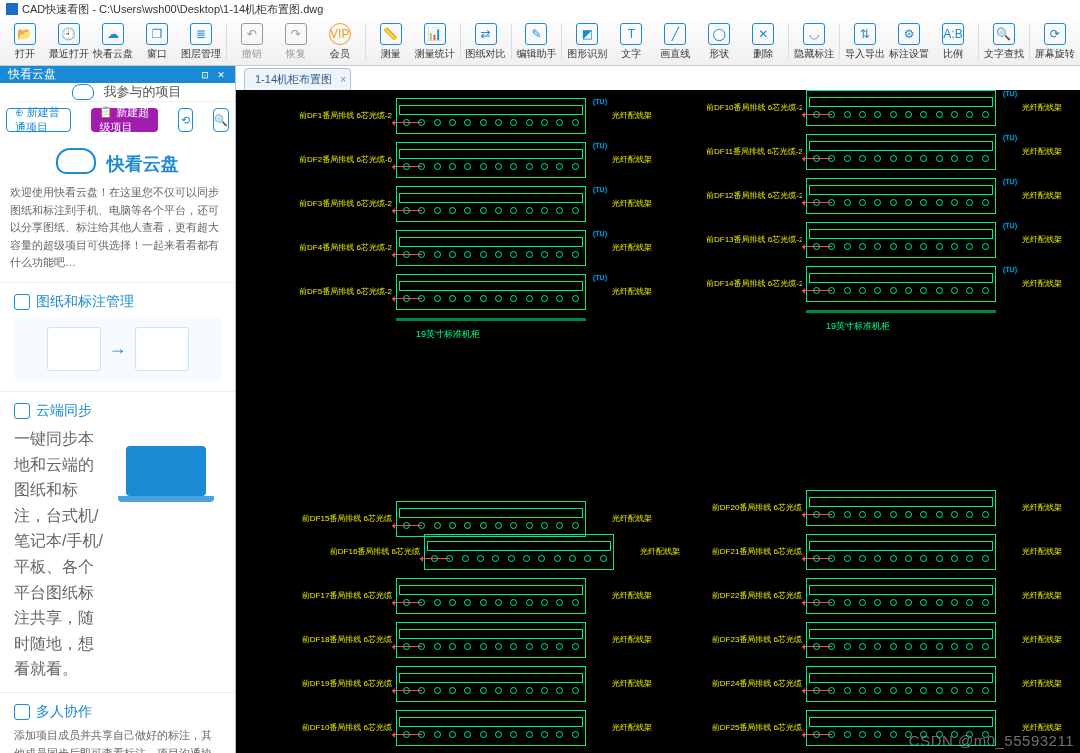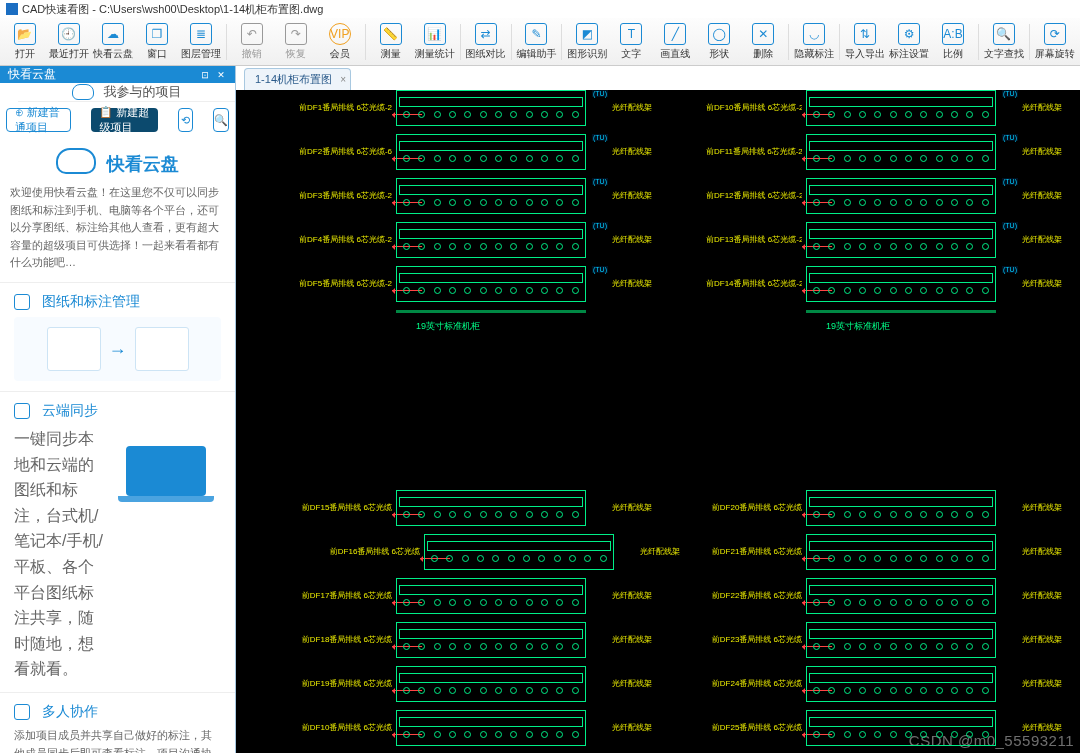--- a/index.html
+++ b/index.html
@@ -24,25 +24,25 @@
 .side-title { height: 24px; background: #1b8ad4; color: #fff; font-size: 12px; display: flex; align-items: center; padding: 0 8px; justify-content: space-between; }
 .side-title .winbtns { display: flex; gap: 4px; }
 .side-title .wb { width: 12px; height: 12px; display: flex; align-items: center; justify-content: center; font-size: 9px; cursor: pointer; }
 
 .side-tabs { height: 34px; display: flex; align-items: center; justify-content: center; gap: 10px; border-bottom: 1px solid #eee; font-size: 13px; color: #555; margin-left: 18px; }
 .cloud-ico { width: 22px; height: 16px; border: 1.5px solid #1b8ad4; border-radius: 8px 8px 6px 6px; }
 
 .side-btns { padding: 6px; display: flex; gap: 20px; align-items: center; }
 .pill { height: 24px; padding: 0 8px; border-radius: 4px; font-size: 11px; display: flex; align-items: center; cursor: pointer; }
 .pill.blue-o { border: 1px solid #1b8ad4; color: #1b8ad4; }
-.pill.orange { background: #0c4a6e; color: #fff; }
+.pill.orange { background: #a21caf; color: #fff; }
 .circbtn { width: 24px; height: 24px; border: 1px solid #1b8ad4; color: #1b8ad4; border-radius: 4px; display: flex; align-items: center; justify-content: center; font-size: 11px; cursor: pointer; }
 
 .section { padding: 10px 14px; font-size: 12px; color: #555; border-top: 1px solid #eee; }
-.section h3 { font-size: 14px; color: #1b8ad4; display: flex; align-items: center; gap: 12px; margin-bottom: 6px; font-weight: normal; }
+.section h3 { font-size: 14px; color: #1b8ad4; display: flex; align-items: center; gap: 6px; margin-bottom: 6px; font-weight: normal; }
 .section h3 .hi { width: 16px; height: 16px; border: 1.5px solid #1b8ad4; border-radius: 3px; }
 .section p { line-height: 1.6; font-size: 11px; color: #666; }
 .brand { text-align: center; padding: 10px; }
 .brand .cloud-big { display: inline-block; width: 40px; height: 26px; border: 2px solid #1b8ad4; border-radius: 14px 14px 10px 10px; }
 .brand-title { font-size: 18px; color: #1b8ad4; font-weight: bold; margin-top: 4px; display: inline-block; margin-left: 6px; vertical-align: 4px; }
 .illus { height: 64px; background: #f7fbff; border-radius: 4px; margin-top: 6px; display: flex; align-items: center; justify-content: center; gap: 8px; }
 .illus .card { width: 54px; height: 44px; background: #fff; border: 1px solid #cde4f5; border-radius: 3px; }
 .illus .arrow { color: #1b8ad4; font-size: 18px; }
 .sync-ill { display: flex; gap: 8px; }
 .sync-ill .txt { flex: 1; font-size: 16px; color: #666; line-height: 1.6; }
@@ -54,21 +54,21 @@
 .server { width: 30px; height: 60px; background: #3a4a5a; border-radius: 2px; }
 
 
 .canvas-wrap { flex: 1; background: #000; display: flex; flex-direction: column; }
 .doc-tabs { height: 24px; background: #fff; display: flex; align-items: flex-end; padding-left: 8px; }
 .doc-tab { height: 22px; padding: 0 18px 0 10px; background: #eef4fa; border: 1px solid #a8c8e0; border-bottom: none; border-radius: 4px 4px 0 0; font-size: 11px; color: #2a5a8a; display: flex; align-items: center; gap: 6px; cursor: pointer; position: relative; }
 .doc-tab .x { position: absolute; right: 4px; font-size: 10px; color: #888; }
 
 .drawing { flex: 1; background: #000; position: relative; overflow: hidden; }
 .quad { position: absolute; width: 390px; height: 330px; }
-.q1 { left: 60px; top: 0; }
+.q1 { left: 60px; top: 8px; }
 .q2 { left: 470px; top: 0; }
 .q3 { left: 60px; top: 400px; }
 .q4 { left: 470px; top: 400px; }
 
 .row { position: absolute; left: 0; right: 0; height: 42px; }
 .rack { position: absolute; left: 100px; width: 190px; height: 36px; border: 1px solid #0e8; }
 .rack .bar { position: absolute; left: 2px; right: 2px; top: 6px; height: 10px; border: 1px solid #0e8; }
 .rack .circles { position: absolute; left: 2px; right: 2px; bottom: 4px; height: 10px; display: flex; justify-content: space-around; }
 .rack .circles span { width: 7px; height: 7px; border: 1px solid #0e8; border-radius: 50%; }
 .lbl-l { position: absolute; left: 0; width: 96px; top: 12px; font-size: 8px; color: #ee0; text-align: right; white-space: nowrap; overflow: hidden; }
@@ -495,21 +495,21 @@
                 <span></span>
               </div>
             </div>
             <div class="tag-r">(TU)</div>
             <div class="lbl-r">光纤配线架</div>
           </div>
           <div class="base" style="top: 220px;"></div>
           <div class="cab-lbl" style="top: 230px;">19英寸标准机柜</div>
         </div>
         <div class="quad q3">
-          <div class="row" style="top: 0px;">
+          <div class="row" style="top: 11px;">
             <div class="lbl-l">前DF15番局排线 6芯光缆</div>
             <div class="redln"></div>
             <div class="rack">
               <div class="bar"></div>
               <div class="circles">
                 <span></span>
                 <span></span>
                 <span></span>
                 <span></span>
                 <span></span>

